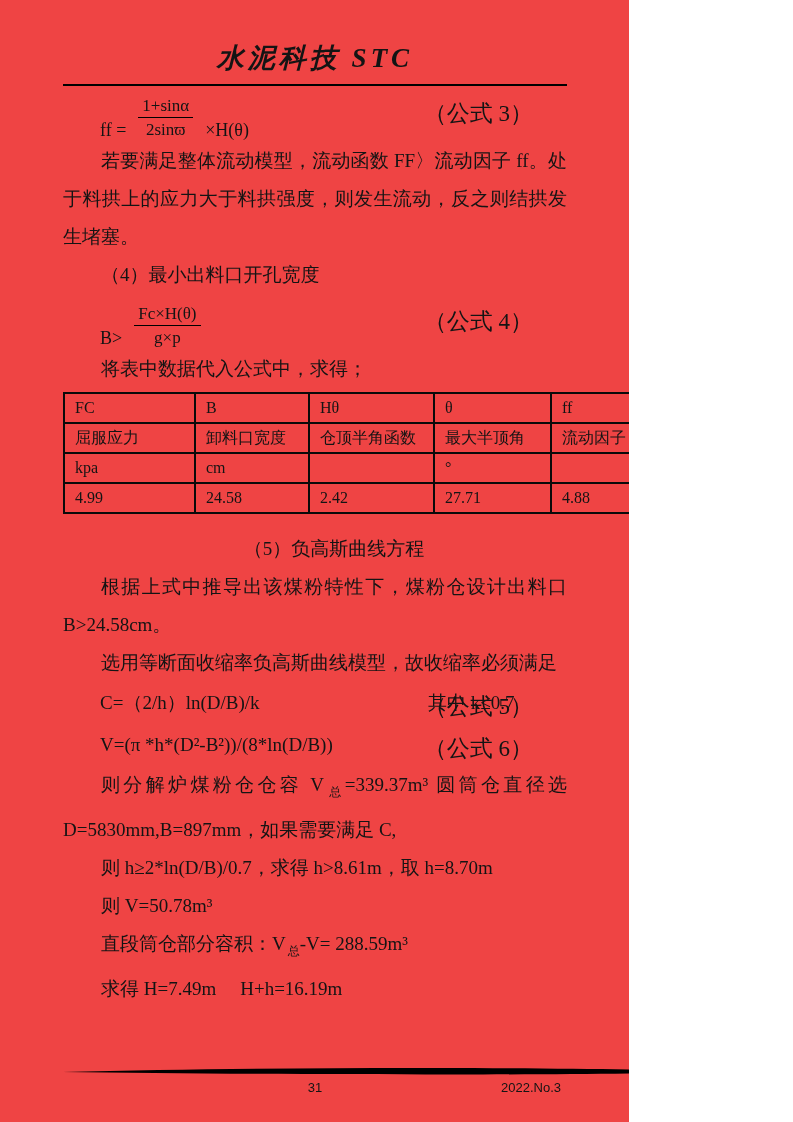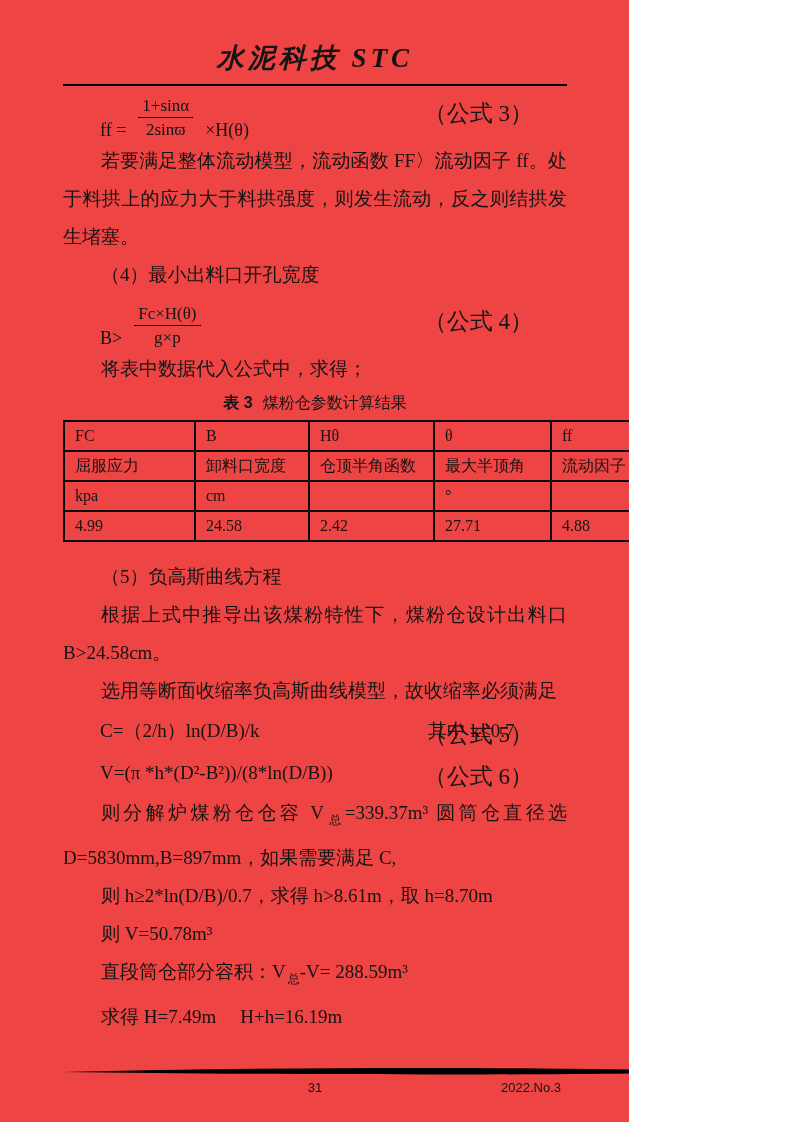--- a/index.html
+++ b/index.html
@@ -37,21 +37,21 @@
   .tbl-caption{text-align:center;font-size:16px;line-height:26px;margin-top:2px;}
   .tbl-caption .cap-label{font-family:"Liberation Sans",sans-serif;font-weight:bold;margin-right:10px;}
   table.data{border-collapse:collapse;margin:4px auto 0 auto;width:496px;table-layout:fixed;}
   table.data td{
     border:2px solid #0a0a0a;text-align:left;vertical-align:middle;
     font-size:16px;height:28px;padding:0 10px;overflow:hidden;white-space:nowrap;
   }
   .c1{width:109px;}.c2{width:92px;}.c3{width:103px;margin-top:31px;}.c4{width:95px;}.c5{width:97px;}
   .sub{font-size:12px;vertical-align:-5px;margin-left:2px;}
   .gap-right{margin-left:24px;}
-  .sp-after-table{margin-top:16px;}
+  .sp-after-table{margin-top:16px;text-align:center;}
   
   .ftr{margin-top:auto;padding-bottom:24px;}
   .footer-rule{display:block;width:668px;height:9px;}
   .footer-row{position:relative;text-align:center;font-family:"Liberation Sans",sans-serif;
     font-size:13px;line-height:20px;margin-top:2px;}
   .issue{position:absolute;right:6px;top:0;}
 </style>
 </head>
 <body>
 
@@ -87,23 +87,20 @@
         <span class="frac">
           <span class="num">Fc×H(θ)</span>
           <span class="den">g×p</span>
         </span>
       </div>
       <span class="eq-label">（公式 4）</span>
     </div>
 
     <p class="para indent">将表中数据代入公式中，求得；</p>
 
-    <div class="tbl-caption">
-      <span class="cap-label">表 3</span><span>煤粉仓参数计算结果</span>
-    </div>
 
     <table class="data">
       <tbody>
         <tr>
           <td class="c1">FC</td>
           <td class="c2">B</td>
           <td class="c3">Hθ</td>
           <td class="c4">θ</td>
           <td class="c5">ff</td>
         </tr>

